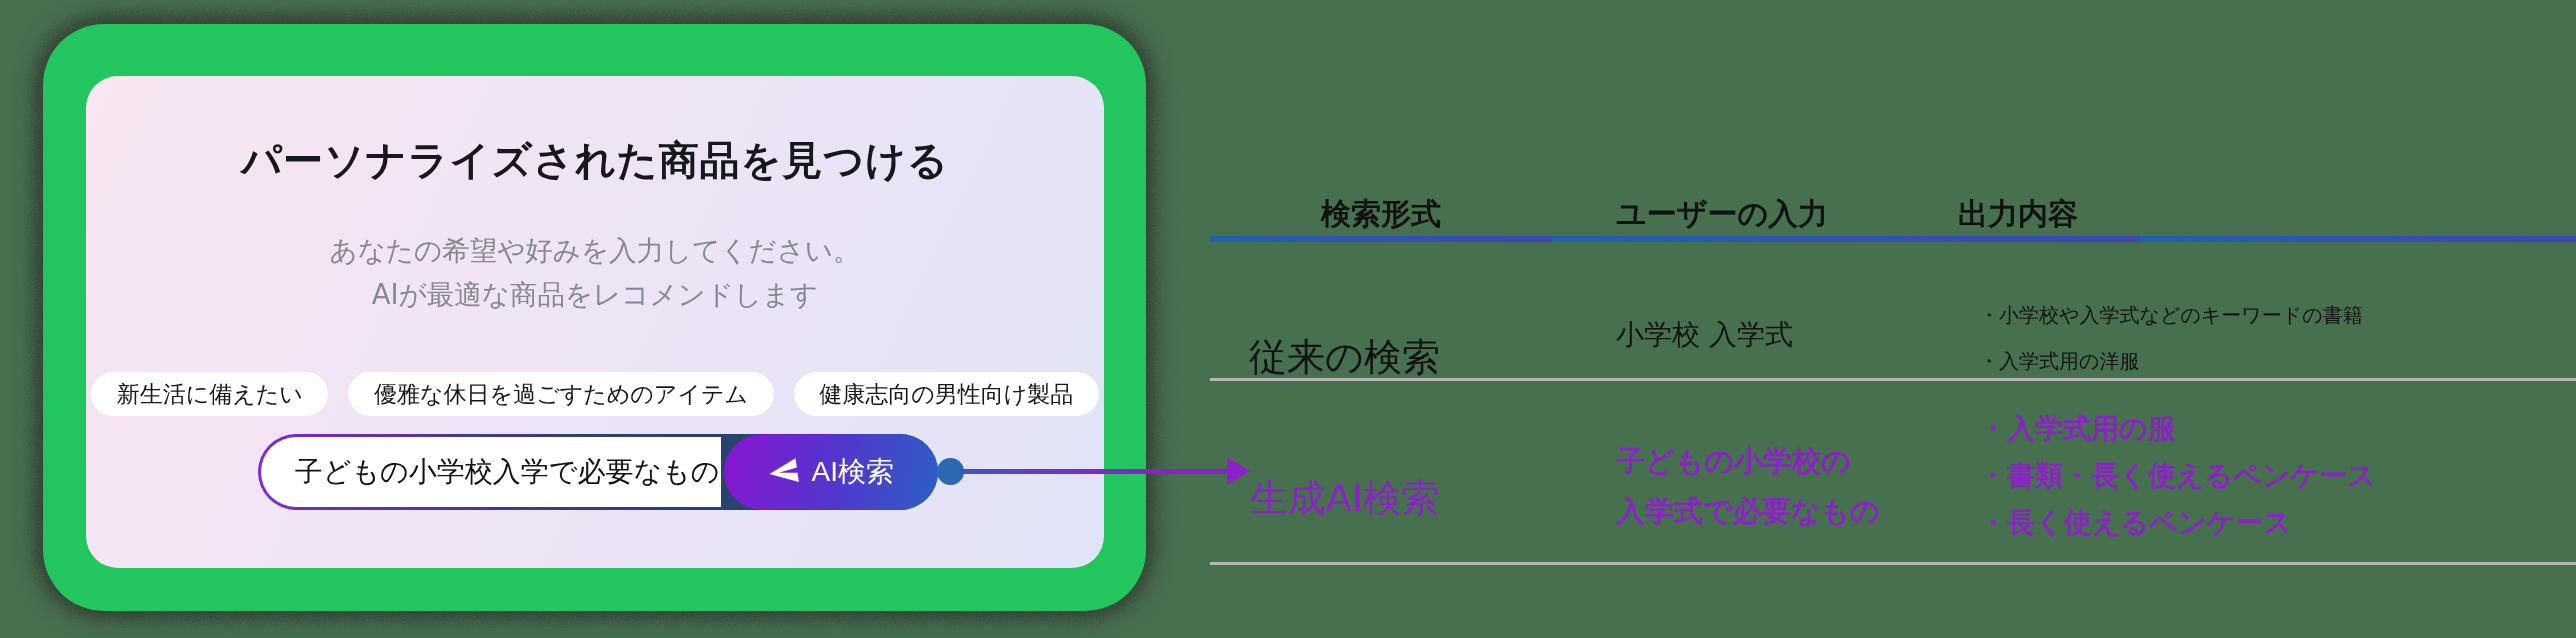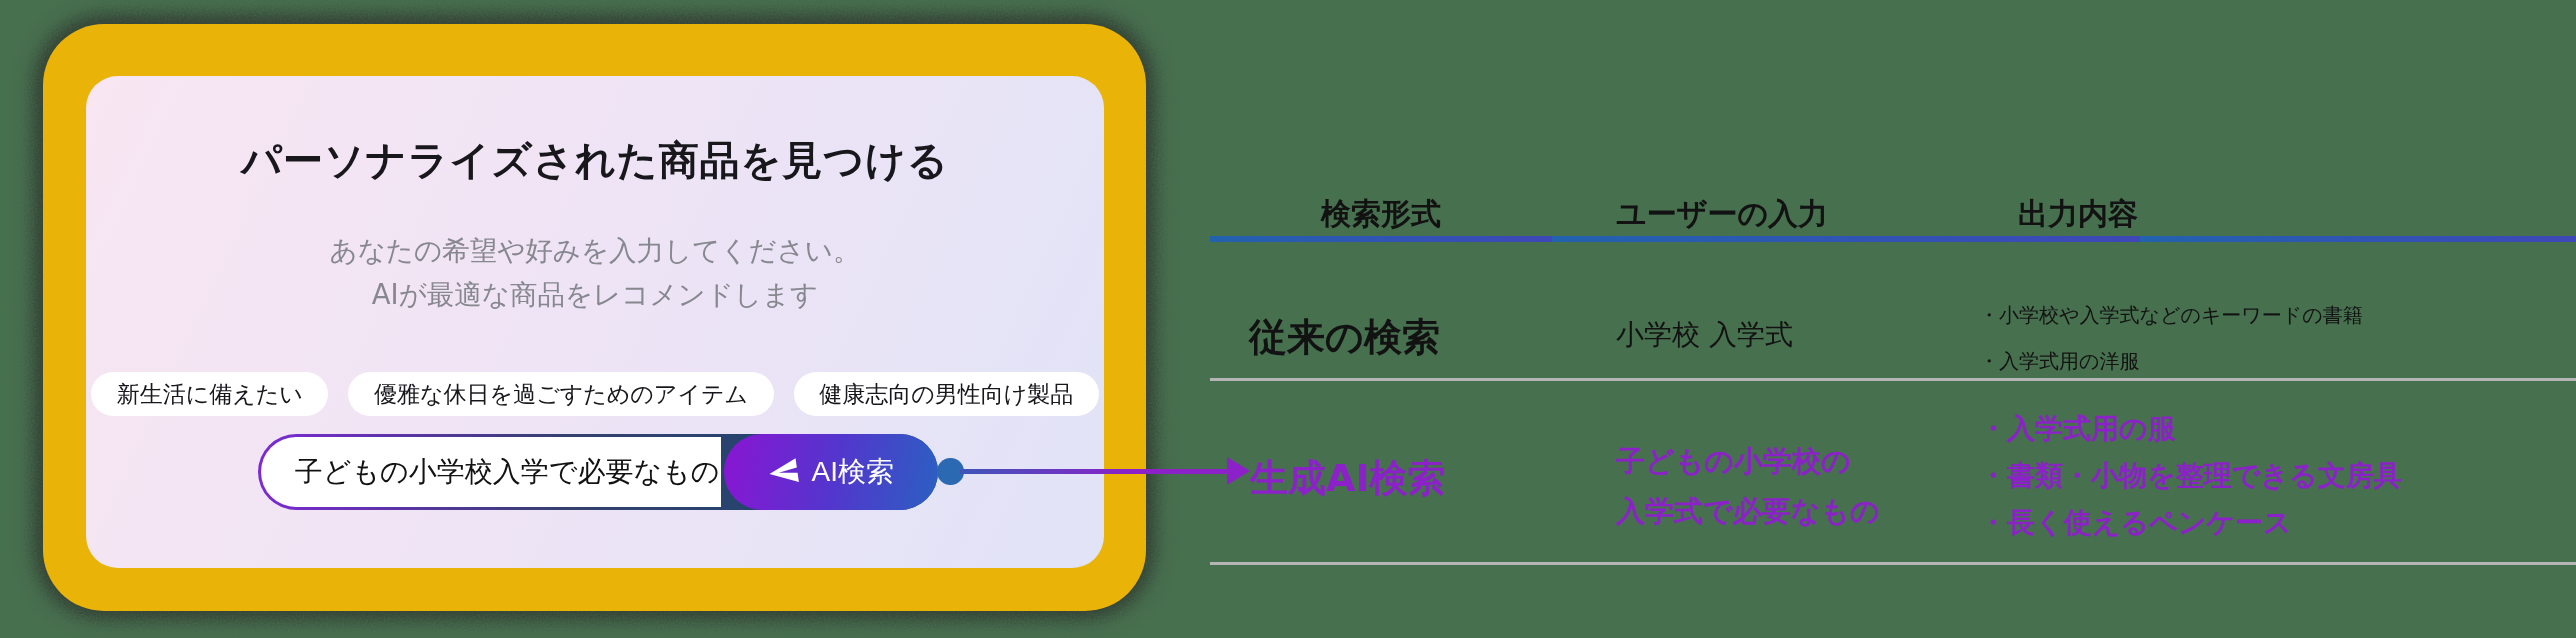--- a/index.html
+++ b/index.html
@@ -7,21 +7,21 @@
   .stage {
     position:relative; width:2576px; height:638px;
     background:#47704f; overflow:hidden;
     font-family:"DejaVu Sans", sans-serif;
   }
   
   .spray-svg { position:absolute; left:0; top:0; }
   
   .device {
     position:absolute; left:43px; top:24px; width:1103px; height:587px;
-    background:#eab308; border-radius:61px;
+    background:#22c55e; border-radius:61px;
   }
   .screen {
     position:absolute; left:43px; top:52px; width:1018px; height:492px;
     border-radius:32px; overflow:hidden;
     background:linear-gradient(115deg,#f8e6f2 0%,#efe4f5 45%,#e1e3f7 100%);
   }
   .screen-title {
     position:absolute; left:0; top:57px; width:100%;
     text-align:center; font-size:40px; font-weight:bold; color:#17171c;
     letter-spacing:0.9px;
@@ -69,27 +69,27 @@
     background:linear-gradient(90deg,#3f55b8 0%,#8c21c9 65%);
   }
   .connector-arrow {
     position:absolute; left:1227px; top:457px; width:0; height:0;
     border-top:14px solid transparent; border-bottom:14px solid transparent;
     border-left:23px solid #8c21c9;
   }
   
   .cmp-table { position:absolute; left:1210px; top:0; width:1366px; height:602px; }
   .th { position:absolute; top:194px; font-size:30px; font-weight:bold; color:#121212; white-space:nowrap; }
-  .th1 { left:111px; } .th2 { left:406px; } .th3 { left:808px;font-family:Liberation Serif, serif; }
+  .th1 { left:111px; } .th2 { left:406px; } .th3 { left:748px;font-family:Liberation Serif, serif; }
   .blue-seg { position:absolute; top:236px; height:5.7px;
     background:linear-gradient(90deg,#2262ae 0%,#3e47b7 100%); }
   .seg1 { left:0; width:342px; } .seg2 { left:342px; width:588px; } .seg3 { left:930px; width:436px; }
   .divider { position:absolute; left:0; width:1366px; height:2.8px; background:#b5b5b5; }
   .div1 { top:378px; } .div2 { top:562px; }
-  .row-label { position:absolute; white-space:nowrap; font-weight:bold; color:#121212; }
+  .row-label { position:absolute; white-space:nowrap; font-weight:normal; color:#121212;margin-top:20px; }
   .r1-label { left:39px; top:312px; font-size:38px; }
   .r1-input { position:absolute; left:406px; top:316px; font-size:28px; color:#121212; white-space:nowrap; }
   .r1-out { position:absolute; left:769px; top:292px; font-size:20px; line-height:46px; color:#121212; list-style:none; white-space:nowrap; }
   .r2-label { left:40px; top:453px; font-size:38px; color:#8c21c9; }
   .r2-input { position:absolute; left:406px; top:436px; font-size:29px; font-weight:bold;
     line-height:50px; color:#8c21c9; white-space:nowrap; }
   .r2-out { position:absolute; left:769px; top:405px; font-size:28px; font-weight:bold;
     line-height:47px; color:#8c21c9; list-style:none; white-space:nowrap; }
 </style>
 </head>
@@ -161,21 +161,21 @@
 
     <div class="divider div1"></div>
 
     <div class="row-label r2-label">生成AI検索</div>
     <div class="r2-input">
       <div>子どもの小学校の</div>
       <div>入学式で必要なもの</div>
     </div>
     <ul class="r2-out">
       <li>・入学式用の服</li>
-      <li>・書類・小物を整理できる文房具</li>
+      <li>・書類・長く使えるペンケース</li>
       <li>・長く使えるペンケース</li>
     </ul>
 
     <div class="divider div2"></div>
   </div>
 
 </div>
 
 
 </body></html>

